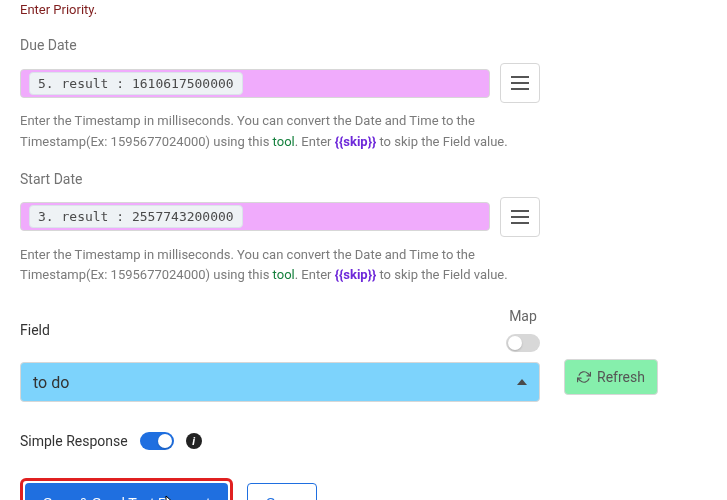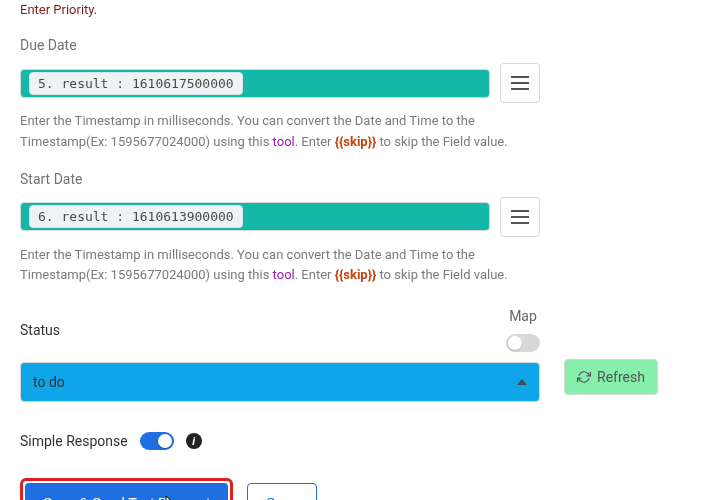--- a/index.html
+++ b/index.html
@@ -37,21 +37,21 @@
     display: flex;
     align-items: center;
     gap: 10px;
     width: 100%;
   }
   .text-input {
     flex: 1;
     height: 29px;
     border: 1px solid #d7d7d7;
     border-radius: 4px;
-    background: #14b8a6;
+    background: #f0abfc;
     padding: 4px 8px;
     display: flex;
     align-items: center;
   }
   .token {
     background: #eef2f5;
     border: 1px solid #dbe3ea;
     border-radius: 4px;
     padding: 3px 8px;
     font-family: Menlo, Consolas, monospace;
@@ -72,27 +72,27 @@
     color: #555;
   }
   .helper {
     color: #7b7b7b;
     font-size: 13px;
     line-height: 1.6;
     margin-top: 8px;
     max-width: 520px;
   }
   .helper a, .tool-link {
-    color: #a21caf;
+    color: #15803d;
     text-decoration: none;
     cursor: pointer;
   }
   .skip {
     font-weight: 700;
-    color: #c2410c;
+    color: #6d28d9;
   }
   .status-row {
     display: flex;
     align-items: center;
     justify-content: space-between;
     width: 520px;
     margin-top: 22px;
   }
   .map-wrap {
     display: flex;
@@ -125,28 +125,28 @@
   }
   .toggle.on .knob {
     left: auto;
     right: 2px;
   }
   .select {
     width: 520px;
     height: 40px;
     border: 1px solid #d7d7d7;
     border-radius: 4px;
-    background: #0ea5e9;
+    background: #7dd3fc;
     display: flex;
     align-items: center;
     justify-content: space-between;
     padding: 0 12px;
     cursor: pointer;
     margin-top: 10px;
-    font-size: 14px;
+    font-size: 16px;
     color: #333;
   }
   .caret-up {
     width: 0; height: 0;
     border-left: 5px solid transparent;
     border-right: 5px solid transparent;
     border-bottom: 6px solid #4a4a4a;
   }
   .refresh-btn {
     height: 36px;
@@ -247,35 +247,35 @@
     </div>
   </div>
   <div class="helper">
     <span>Enter the Timestamp in milliseconds. You can convert the Date and Time to the Timestamp(Ex: 1595677024000) using this </span><span class="tool-link">tool</span><span>. Enter </span><span class="skip">{{skip}}</span><span> to skip the Field value.</span>
   </div>
 
   <div class="field-label">Start Date</div>
   <div class="col-main">
     <div class="input-line">
       <div class="text-input">
-        <span class="token">6. result : 1610613900000</span>
+        <span class="token">3. result : 2557743200000</span>
       </div>
       <div class="ham-btn">
         <svg width="18" height="14" viewBox="0 0 18 14">
             <path d="M0 1h18M0 7h18M0 13h18" stroke="#555" stroke-width="2"></path>
           </svg>
       </div>
     </div>
   </div>
   <div class="helper">
     <span>Enter the Timestamp in milliseconds. You can convert the Date and Time to the Timestamp(Ex: 1595677024000) using this </span><span class="tool-link">tool</span><span>. Enter </span><span class="skip">{{skip}}</span><span> to skip the Field value.</span>
   </div>
 
   <div class="status-row">
-    <div>Status</div>
+    <div>Field</div>
     <div class="map-wrap">
       <span>Map</span>
       <div class="toggle">
         <div class="knob"></div>
       </div>
     </div>
   </div>
 
   <div class="status-select-row">
     <div class="select">

